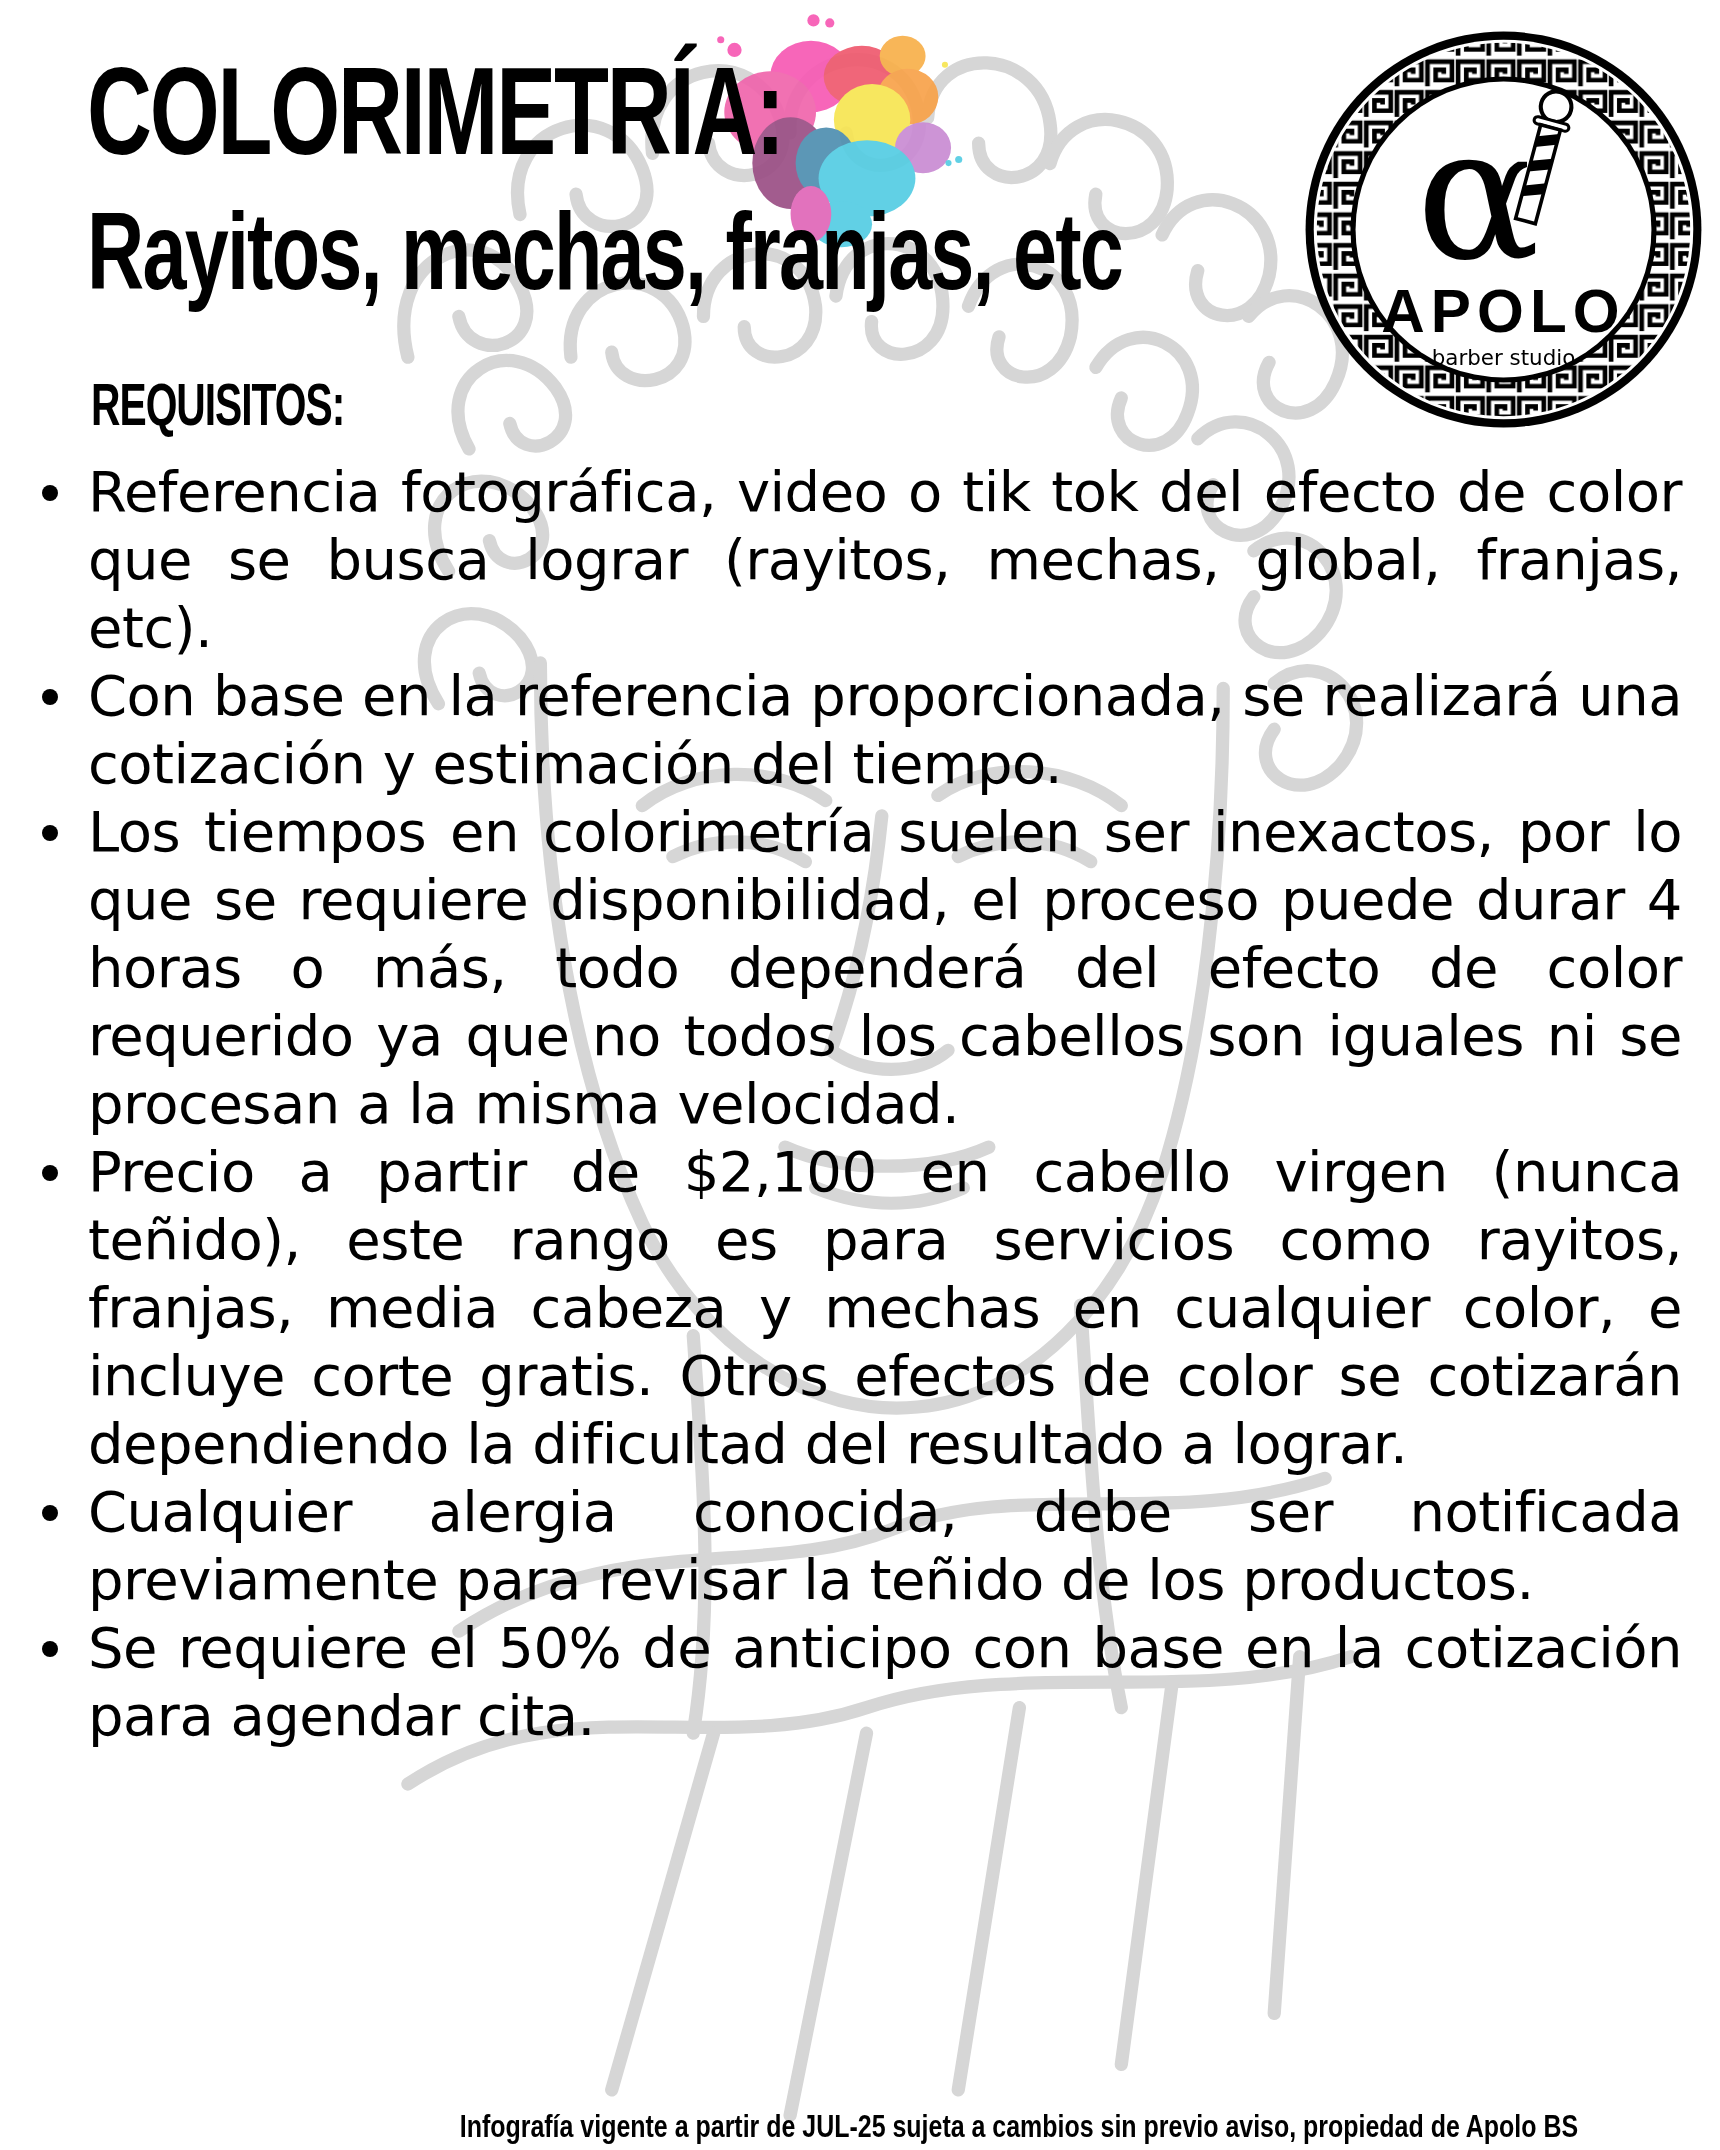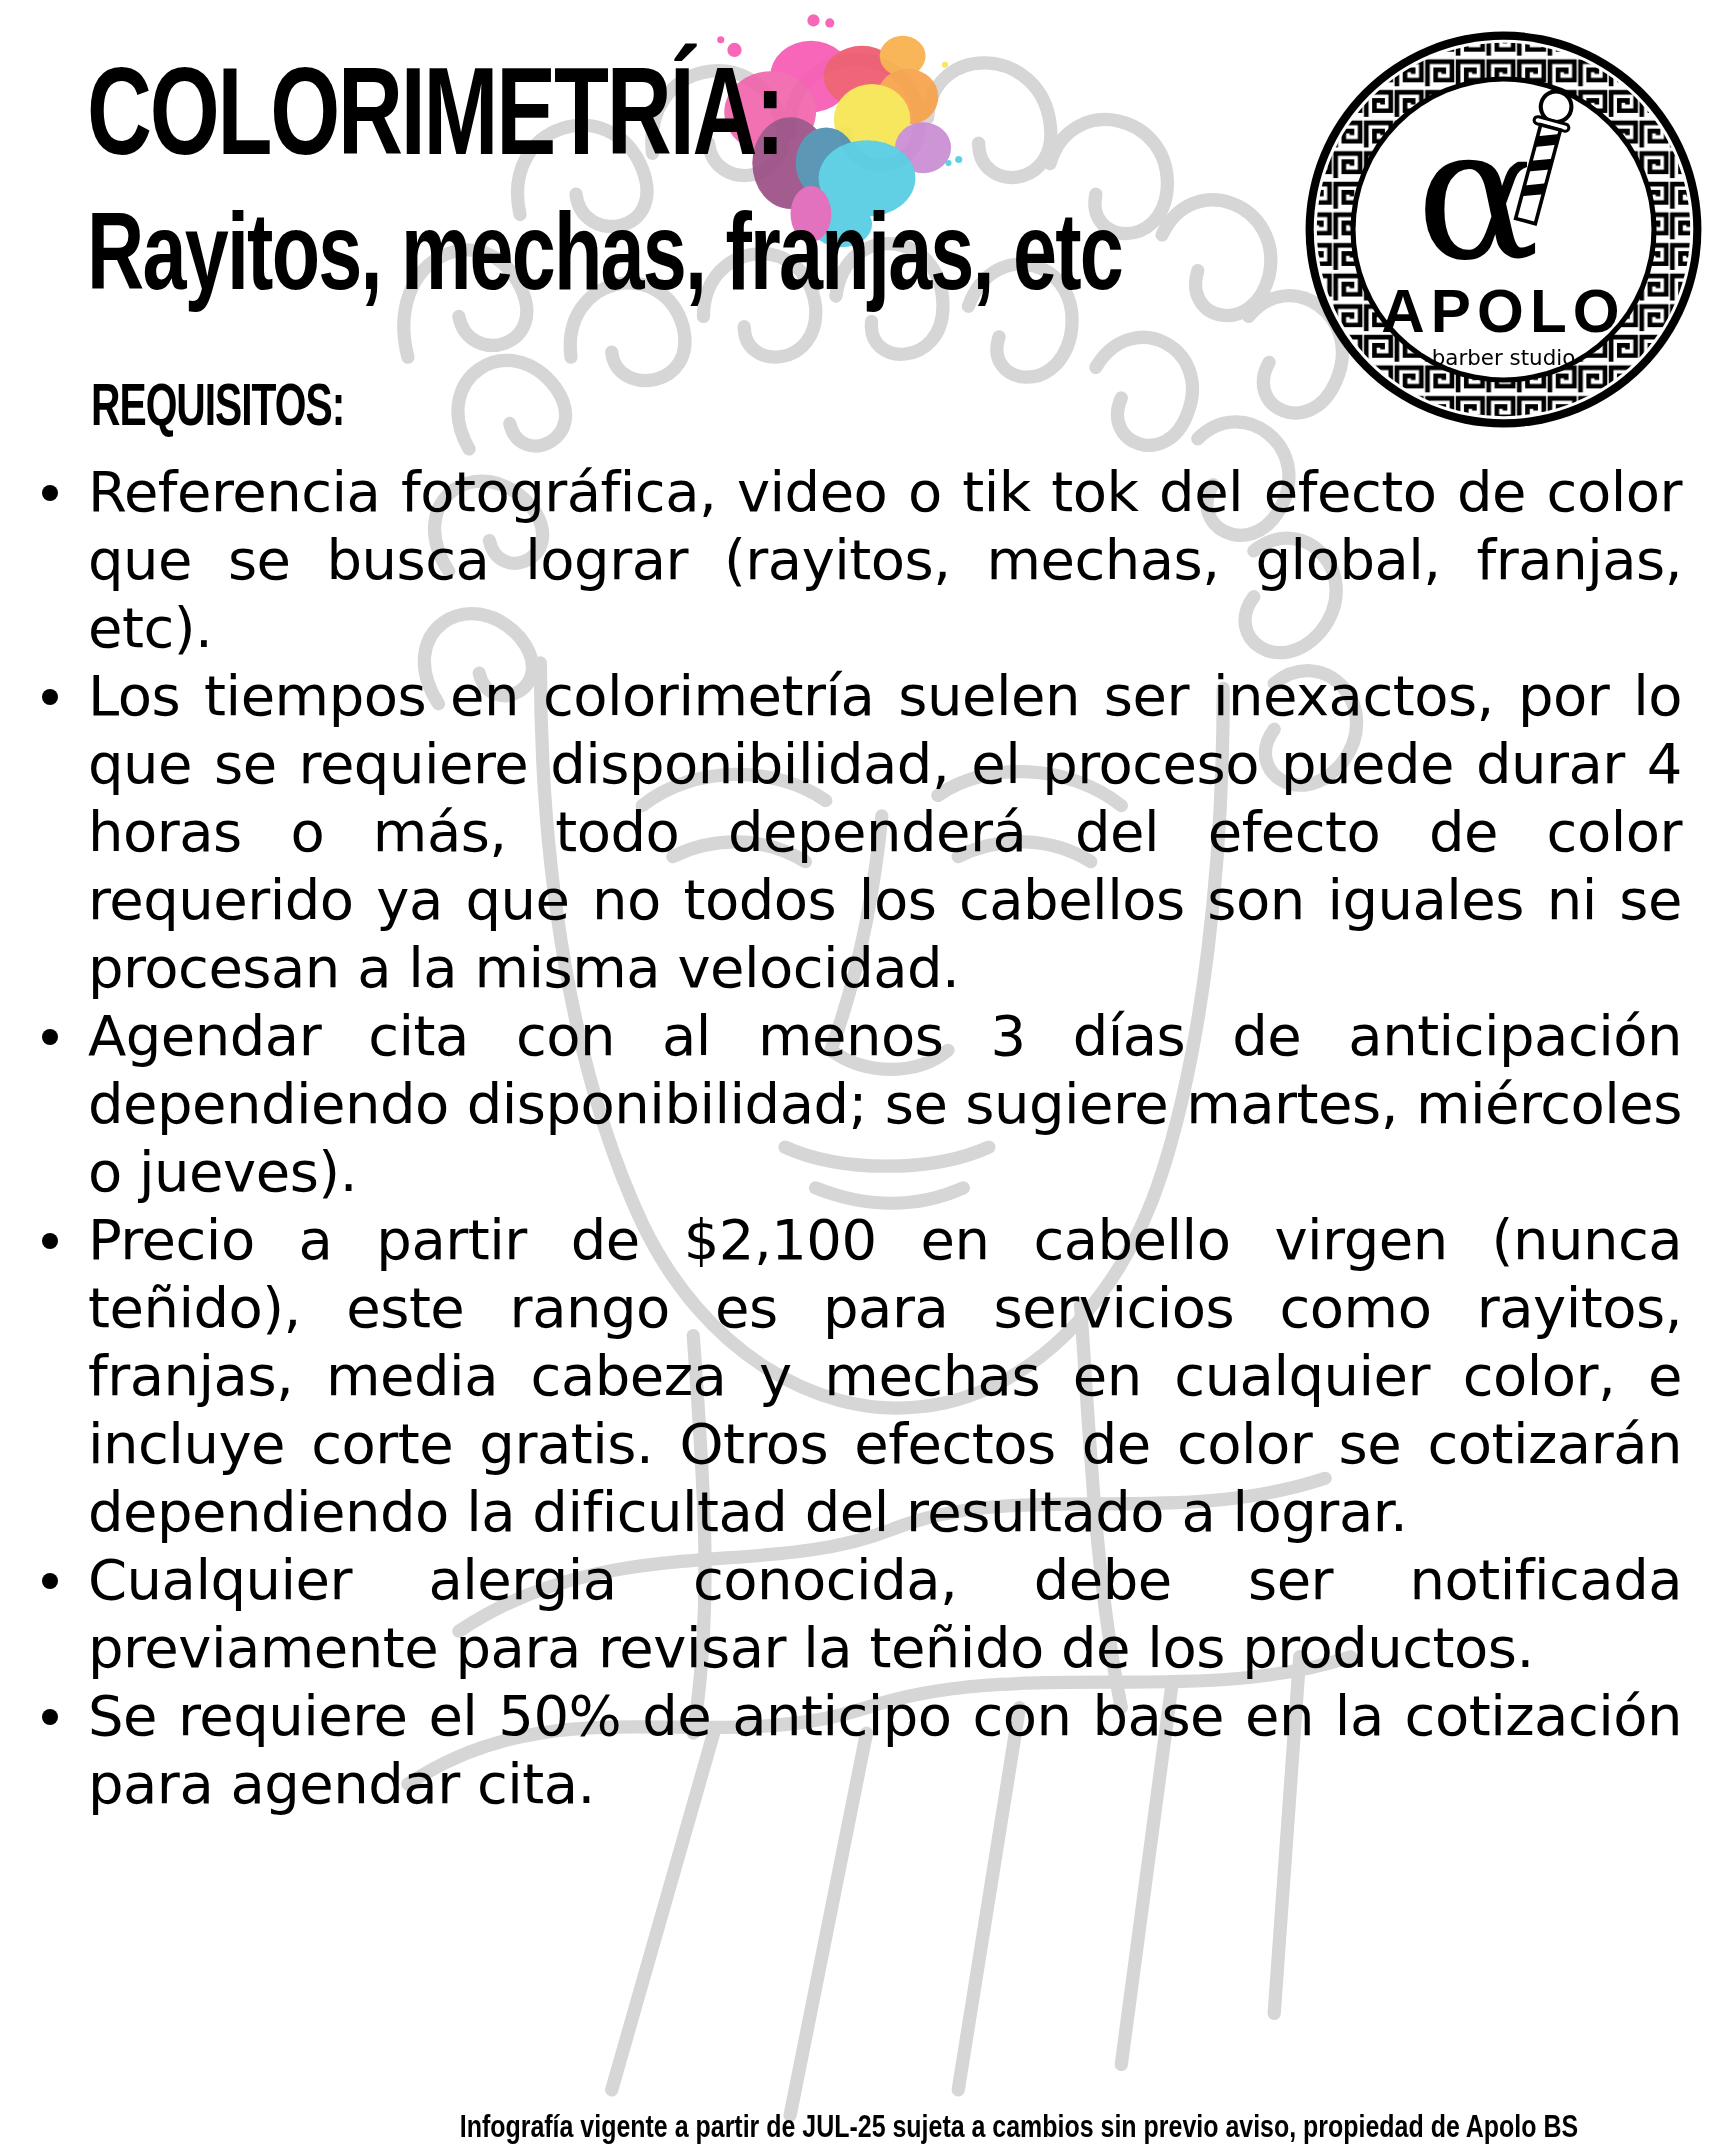--- a/index.html
+++ b/index.html
@@ -148,25 +148,25 @@
   </svg>
 </div>
 
 <ul class="list">
   <li class="item">
     <span class="bullet"></span>
     <span class="txt">Referencia fotográfica, video o tik tok del efecto de color que se busca lograr (rayitos, mechas, global, franjas, etc).</span>
   </li>
   <li class="item">
     <span class="bullet"></span>
-    <span class="txt">Los tiempos en colorimetría suelen ser inexactos, por lo que se requiere disponibilidad, el proceso puede durar 4 horas o más, todo dependerá del efecto de color requerido ya que no todos los cabellos son iguales ni se procesan a la misma velocidad.</span>
+    <span class="txt">Con base en la referencia proporcionada, se realizará una cotización y estimación del tiempo.</span>
   </li>
   <li class="item">
     <span class="bullet"></span>
-    <span class="txt">Agendar cita con al menos 3 días de anticipación dependiendo disponibilidad; se sugiere martes, miércoles o jueves).</span>
+    <span class="txt">Los tiempos en colorimetría suelen ser inexactos, por lo que se requiere disponibilidad, el proceso puede durar 4 horas o más, todo dependerá del efecto de color requerido ya que no todos los cabellos son iguales ni se procesan a la misma velocidad.</span>
   </li>
   <li class="item">
     <span class="bullet"></span>
     <span class="txt">Precio a partir de $2,100 en cabello virgen (nunca teñido), este rango es para servicios como rayitos, franjas, media cabeza y mechas en cualquier color, e incluye corte gratis. Otros efectos de color se cotizarán dependiendo la dificultad del resultado a lograr.</span>
   </li>
   <li class="item">
     <span class="bullet"></span>
     <span class="txt">Cualquier alergia conocida, debe ser notificada previamente para revisar la teñido de los productos.</span>
   </li>
   <li class="item">

